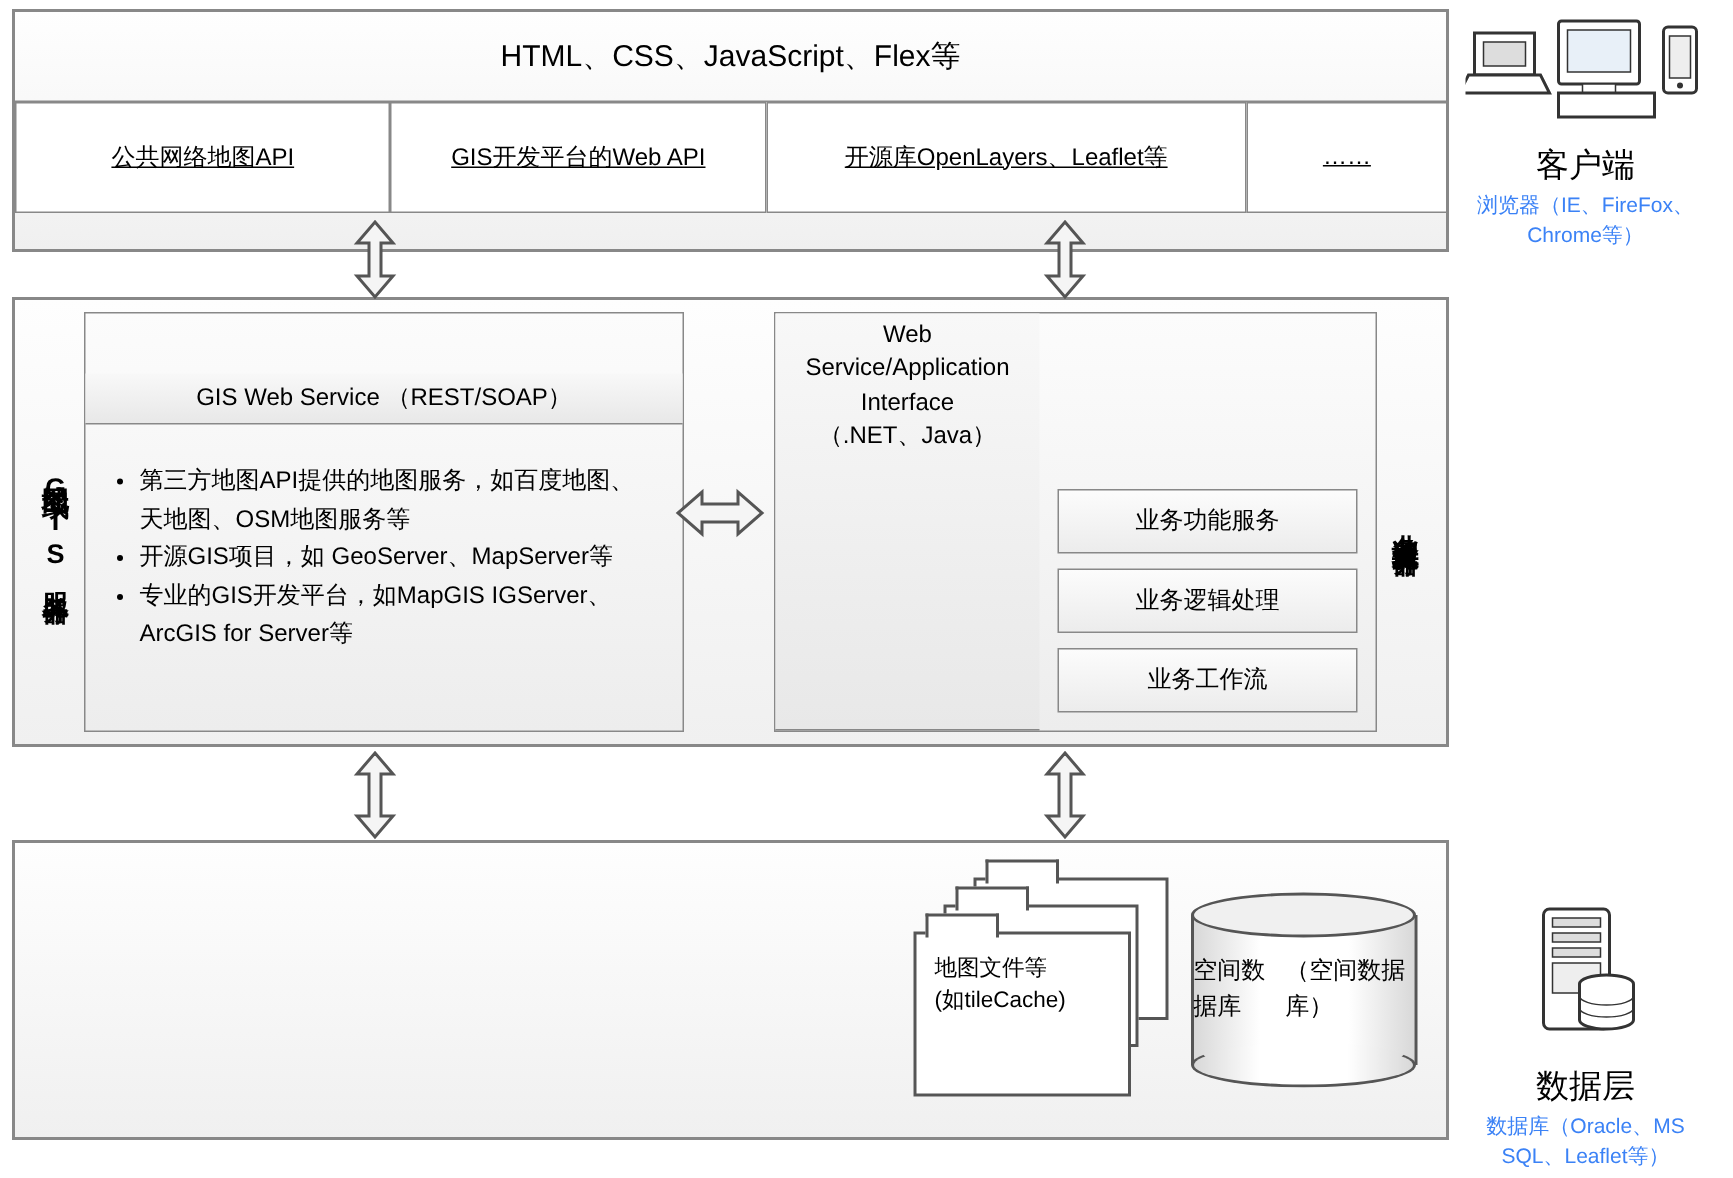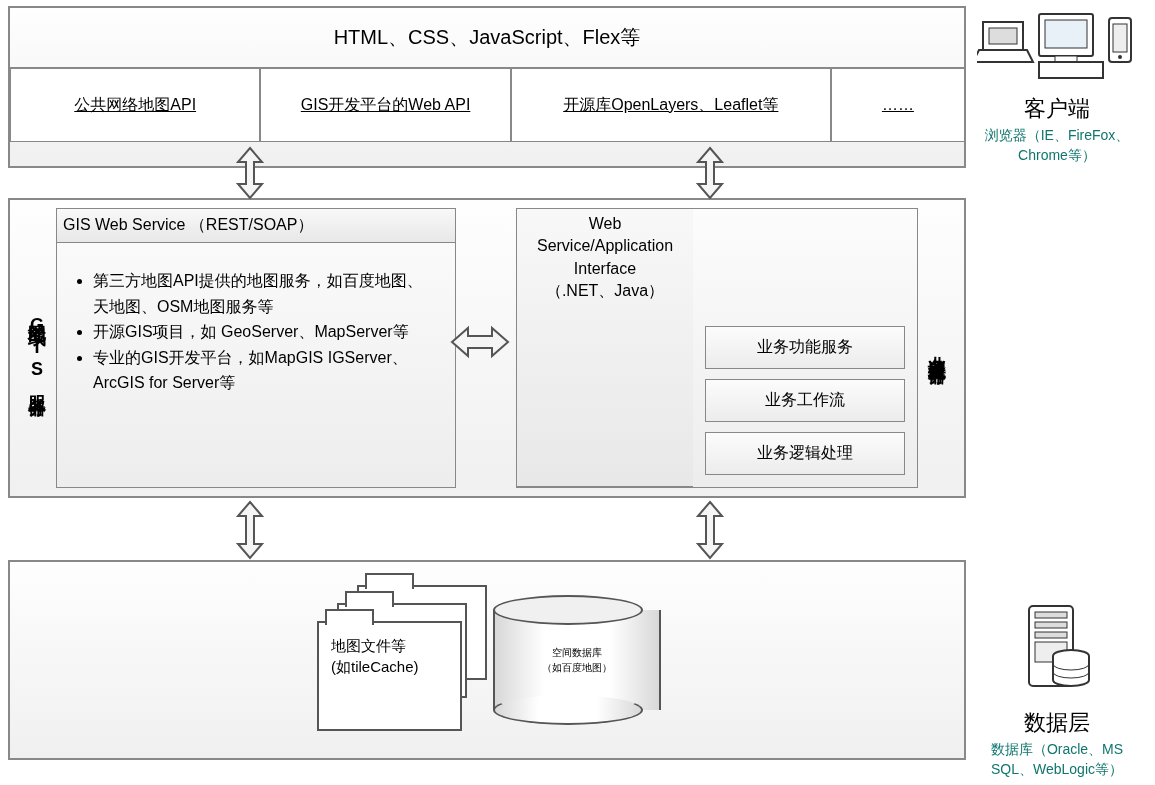--- a/index.html
+++ b/index.html
@@ -15,48 +15,48 @@
   .layer1 { left: 8px; top: 6px; width: 958px; height: 162px; }
   .layer1-top { height: 60px; display: flex; align-items: center; justify-content: center; font-size: 20px; border-bottom: 1px solid #888; }
   .layer1-row { display: flex; height: 74px; }
   .layer1-row .cell { flex: 1; border-right: 1px solid #888; font-size: 16px; text-decoration: underline; }
   .layer1-row .cell:last-child { border-right: none; }
   
   
   .layer2 { left: 8px; top: 198px; width: 958px; height: 300px; padding: 8px; display: flex; gap: 0; }
   .vlabel { width: 38px; display: flex; align-items: center; justify-content: center; writing-mode: vertical-rl; text-orientation: upright; font-weight: bold; font-size: 18px; letter-spacing: 2px; }
   .gis-panel { width: 400px; display: flex; flex-direction: column; border: 1px solid #888; }
-  .gis-header { background: linear-gradient(#f8f8f8, #e8e8e8); border-bottom: 1px solid #888; padding: 6px; text-align: left; font-size: 16px; }
+  .gis-header { background: linear-gradient(#f8f8f8, #e8e8e8); border-bottom: 1px solid #888; padding: 6px; text-align: center; font-size: 16px; margin-top: 40px; }
   .gis-body { flex: 1; padding: 10px 18px; font-size: 16px; line-height: 1.6; margin-top: 15px; }
   .gis-body ul { list-style: disc; padding-left: 18px; }
   
   .biz-panel { flex: 1; margin-left: 60px; display: flex; flex-direction: row; border: 1px solid #888; }
   .biz-header { background: linear-gradient(#f8f8f8, #e8e8e8); border-bottom: 1px solid #888; padding: 4px; text-align: center; font-size: 16px; line-height: 1.4; }
   .biz-body { flex: 1; display: flex; flex-direction: column; align-items: center; justify-content: flex-end; padding: 12px; gap: 10px; }
   .biz-item { border: 1px solid #888; background: linear-gradient(#fcfcfc, #ececec); width: 200px; padding: 10px; text-align: center; font-size: 16px; }
   
   
-  .layer3 { left: 8px; top: 560px; width: 958px; height: 200px; display: flex; align-items: center; justify-content: center; padding: 23px; }
+  .layer3 { left: 8px; top: 560px; width: 958px; height: 200px; display: flex; align-items: center; justify-content: flex-end; padding: 10px; }
   
   .folder-group { position: relative; width: 180px; height: 150px; }
   .folder { width: 130px; height: 95px; border: 2px solid #555; background: #fff; position: relative; }
   .folder::before { content: ""; position: absolute; top: -14px; left: 6px; width: 45px; height: 14px; border: 2px solid #555; border-bottom: none; background: #fff; }
   .folder1 { position: absolute; left: 45px; top: 0; }
   .folder2 { position: absolute; left: 25px; top: 18px; }
   .folder3 { position: absolute; left: 5px; top: 36px; height: 110px; width: 145px; padding: 12px 6px 6px 12px; font-size: 15px; line-height: 1.4; text-align: left; }
   
   .cylinder { width: 170px; height: 130px; position: relative; display: flex; flex-direction: column; align-items: center; justify-content: center; }
-  .cyl-body { width: 168px; height: 100px; border-left: 2px solid #555; border-right: 2px solid #555; position: relative; display: flex; flex-direction: column; align-items: center; justify-content: center; font-size: 10px; line-height: 1.5; background: linear-gradient(90deg, #d8d8d8, #fff 30%, #fff 70%, #d8d8d8); }
+  .cyl-body { width: 151px; height: 100px; border-left: 2px solid #555; border-right: 2px solid #555; position: relative; display: flex; flex-direction: row; align-items: center; justify-content: center; font-size: 16px; line-height: 1.5; background: linear-gradient(90deg, #d8d8d8, #fff 30%, #fff 70%, #d8d8d8); }
   .cyl-top { width: 150px; height: 30px; border: 2px solid #555; border-radius: 50%; background: #f0f0f0; position: absolute; top: -15px; left: -2px; }
   .cyl-bot { width: 150px; height: 30px; border: 2px solid #555; border-radius: 50%; position: absolute; bottom: -15px; left: -2px; background: linear-gradient(90deg, #d8d8d8, #fff 30%, #fff 70%, #d8d8d8); border-top-color: transparent; }
   
   
   .side { position: absolute; left: 972px; width: 170px; text-align: center; }
   .side-title { font-size: 22px; margin-top: 6px; }
-  .side-sub { font-size: 14px; color: #0f766e; margin-top: 2px; line-height: 1.4; }
+  .side-sub { font-size: 14px; color: #3b82f6; margin-top: 2px; line-height: 1.4; }
   
   
   .arrow { position: absolute; }
   .arrow svg { display: block; }
 </style>
 </head>
 <body>
 
 <div class="container">
 
@@ -82,42 +82,42 @@
         </ul>
       </div>
     </div>
     <div class="biz-panel inner-box">
       <div class="biz-header">
         <span>Web Service/Application Interface</span><br>
         <span>（.NET、Java）</span>
       </div>
       <div class="biz-body">
         <div class="biz-item">业务功能服务</div>
+        <div class="biz-item">业务逻辑处理</div>
         <div class="biz-item">业务工作流</div>
-        <div class="biz-item">业务逻辑处理</div>
       </div>
     </div>
     <div class="vlabel">业务逻辑服务器</div>
   </div>
 
   <div class="box layer3">
     <div class="folder-group">
       <div class="folder folder1"></div>
       <div class="folder folder2"></div>
       <div class="folder folder3">
         <span>地图文件等</span><br>
         <span>(如tileCache)</span>
       </div>
     </div>
     <div class="cylinder">
       <div class="cyl-body">
         <div class="cyl-top"></div>
         <div class="cyl-bot"></div>
         <span>空间数据库</span>
-        <span>（如百度地图）</span>
+        <span>（空间数据库）</span>
       </div>
     </div>
   </div>
 
   <div class="side" style="top:4px">
     <svg width="160" height="80">
 
       <rect x="6" y="18" width="40" height="28" fill="#fff" stroke="#333" stroke-width="2"></rect>
       <rect x="12" y="24" width="28" height="16" fill="#ddd" stroke="#333"></rect>
       <path d="M2 46 L50 46 L56 58 L-4 58 Z" fill="#fff" stroke="#333" stroke-width="2"></path>
@@ -143,21 +143,21 @@
       <rect x="28" y="24" width="32" height="6" fill="#ddd" stroke="#333"></rect>
       <rect x="28" y="34" width="32" height="6" fill="#ddd" stroke="#333"></rect>
       <rect x="28" y="44" width="32" height="20" fill="#eee" stroke="#333"></rect>
 
       <ellipse cx="64" cy="58" rx="18" ry="6" fill="#fff" stroke="#333" stroke-width="2"></ellipse>
       <path d="M46 58 L46 82 A18 6 0 0 0 82 82 L82 58" fill="#fff" stroke="#333" stroke-width="2"></path>
       <path d="M46 66 A18 6 0 0 0 82 66" fill="none" stroke="#333"></path>
       <path d="M46 74 A18 6 0 0 0 82 74" fill="none" stroke="#333"></path>
     </svg>
     <div class="side-title">数据层</div>
-    <div class="side-sub">数据库（Oracle、MS SQL、WebLogic等）</div>
+    <div class="side-sub">数据库（Oracle、MS SQL、Leaflet等）</div>
   </div>
 
   <div class="arrow" style="left:230px; top:146px">
     <svg width="40" height="54">
         <path d="M20 2 L32 16 L24 16 L24 38 L32 38 L20 52 L8 38 L16 38 L16 16 L8 16 Z" fill="#f5f5f5" stroke="#555" stroke-width="2"></path>
       </svg>
   </div>
   <div class="arrow" style="left:690px; top:146px">
     <svg width="40" height="54">
         <path d="M20 2 L32 16 L24 16 L24 38 L32 38 L20 52 L8 38 L16 38 L16 16 L8 16 Z" fill="#f5f5f5" stroke="#555" stroke-width="2"></path>

